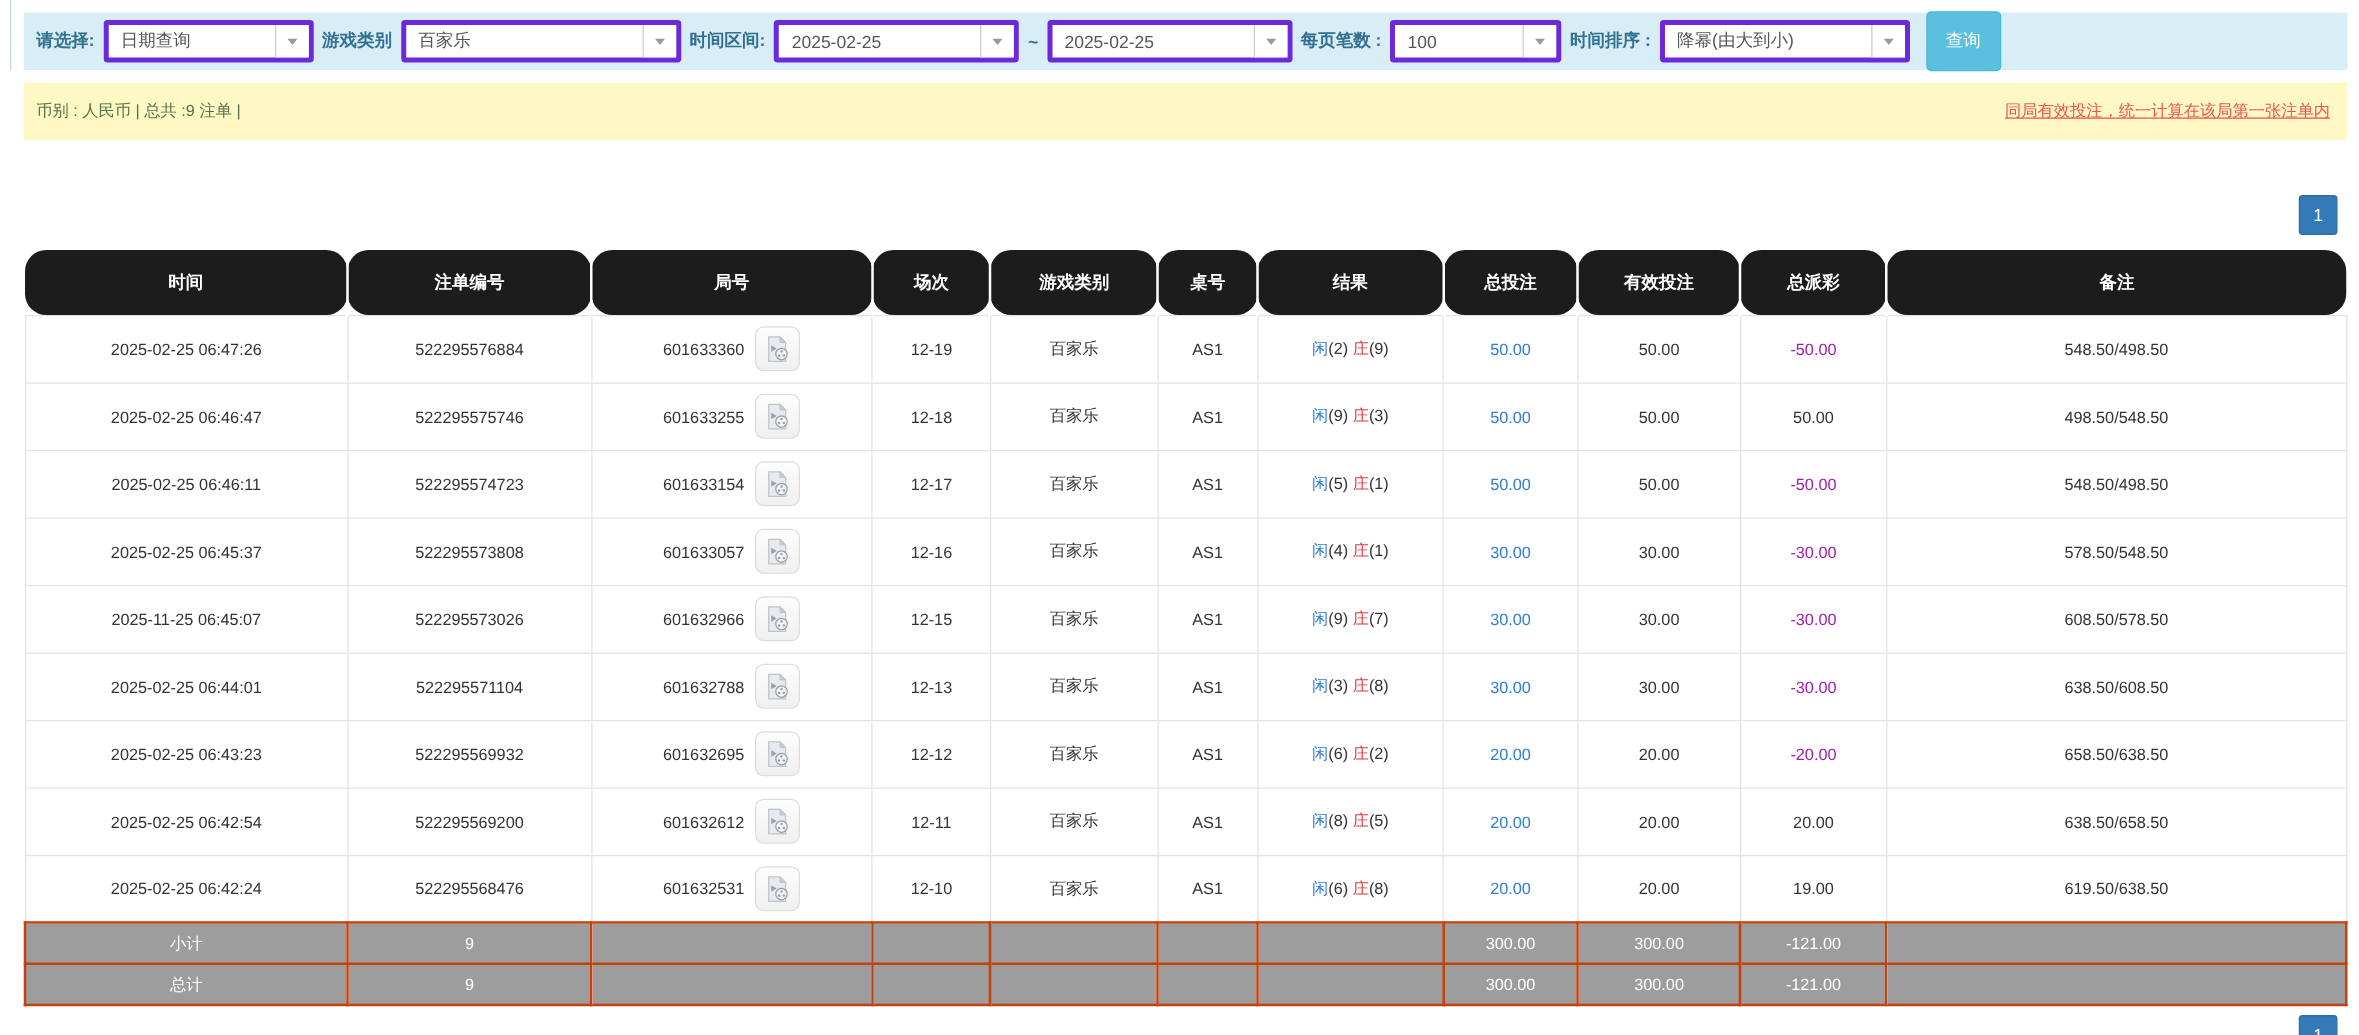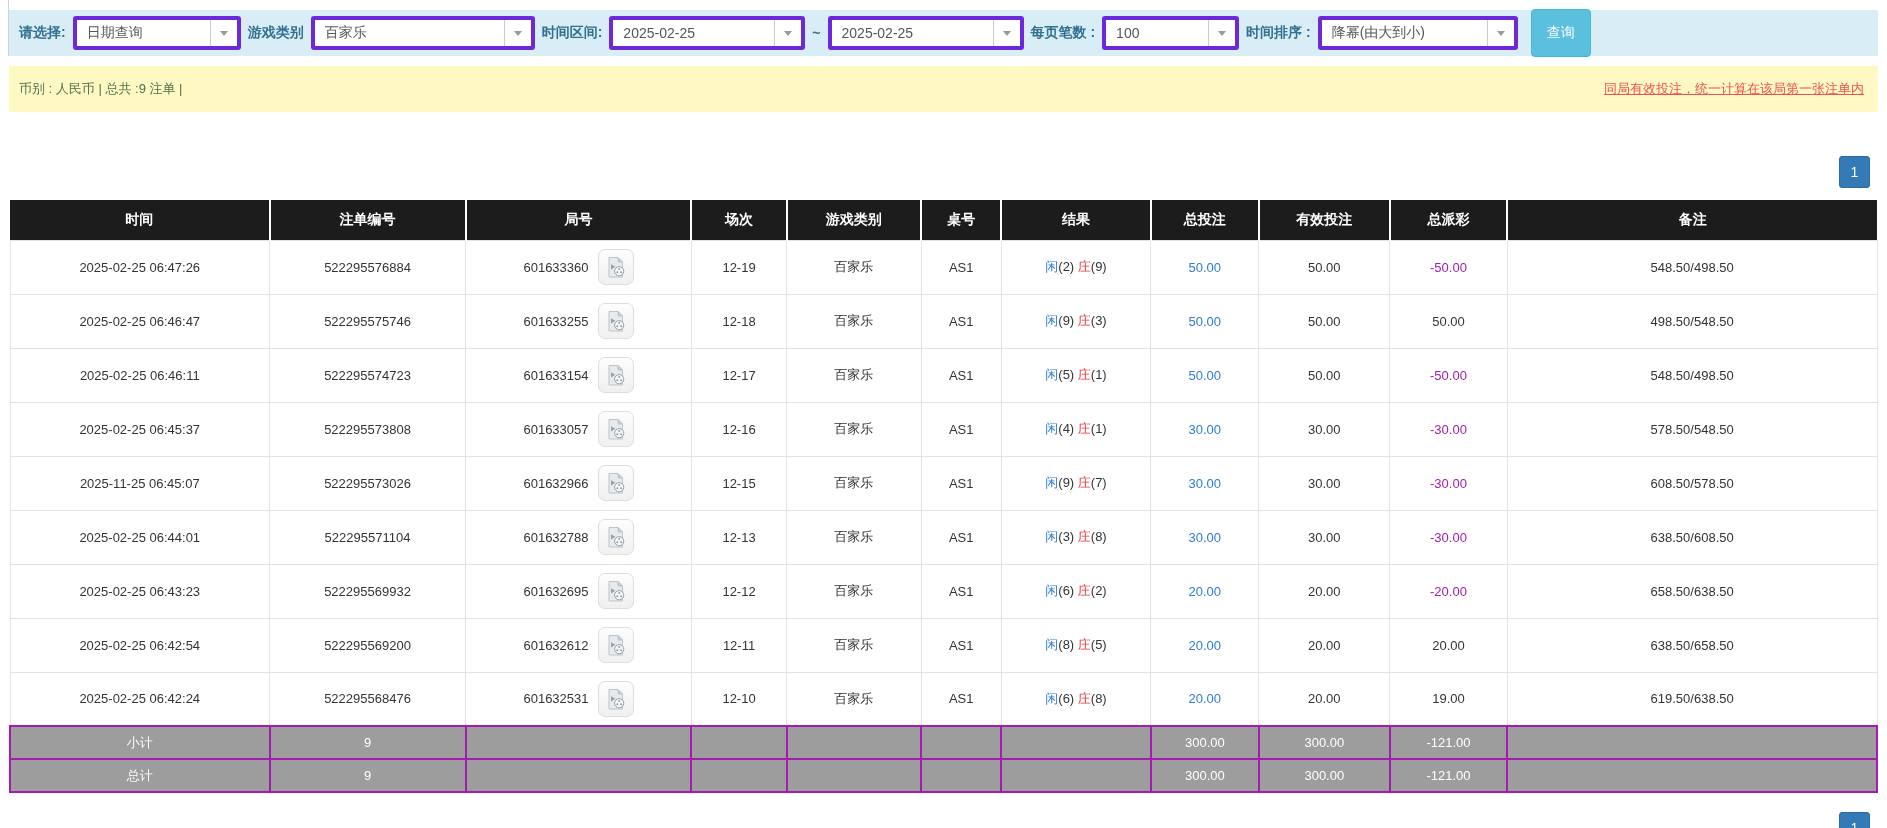--- a/index.html
+++ b/index.html
@@ -1,18 +1,18 @@
 <!DOCTYPE html>
 <html><head>
 <meta charset="utf-8">
 <style>
   * { box-sizing: border-box; margin: 0; padding: 0; }
   html, body { width: 1887px; height: 828px; overflow: hidden; background: #fff;
     font-family: "Liberation Sans", "DejaVu Sans", sans-serif; }
-  .page { position: relative; width: 100%; height: 100%; padding: 10px 9px 0 9px; }
+  .page { position: relative; width: 100%; height: 100%; padding: 10px 9px 0 19px; }
   .edge-line { position: absolute; left: 8px; top: 0; width: 1px; height: 56px; background: #c9d6dd; }
 
   
   .filter-bar { background: #d9edf7; height: 46px; display: flex; align-items: center;
     padding: 0 10px 0 10px; gap: 7px; }
   .flabel { color: #31708f; font-weight: bold; font-size: 14px; white-space: nowrap; }
   .combo { display: flex; align-items: stretch; background: #fff; border: 4px solid #6d28d9;
     border-radius: 3px; height: 34px; overflow: hidden; cursor: pointer; }
   .combo .val { flex: 1; display: flex; align-items: center; padding: 0 10px;
     font-size: 14px; color: #555; white-space: nowrap; overflow: hidden; }
@@ -34,26 +34,26 @@
   
   .pager-top { display: flex; justify-content: flex-end; margin: 44px 8px 12px 0; }
   .page-btn { min-width: 31px; height: 32px; background: #337ab7; color: #fff;
     border: 1px solid #2e6da4; border-radius: 3px; font-size: 14px; display: flex;
     align-items: center; justify-content: center; cursor: pointer; }
   .pager-bottom { position: absolute; right: 17px; top: 812px; }
 
   
   table { width: 100%; border-collapse: collapse; table-layout: fixed; }
   thead th { background: #1c1c1c; color: #fff; font-size: 14px; font-weight: bold;
-    height: 40px; text-align: center; border-right: 2px solid #fff; }
+    height: 52px; text-align: center; border-right: 2px solid #fff; border-radius: 17px; }
   thead th:last-child { border-right: none; }
   tbody td { height: 54px; text-align: center; font-size: 13px; color: #333;
     background: #fff; border: 1px solid #e3e3e3; overflow: hidden; }
   tbody tr.sum-row td { background: #9d9d9d; color: #fff; height: 33px;
-    border: 2px solid #a21caf; font-size: 13px; }
+    border: 2px solid #c2410c; font-size: 13px; }
   .blue { color: #2d7cd6; }
   .banker-red { color: #e4393c; }
   .neg { color: #a21caf; }
   .round-wrap { display: flex; align-items: center; justify-content: center; gap: 9px; text-align: right; }
   .video-btn { width: 36px; height: 36px; border: 1px solid #ddd; border-radius: 7px;
     background: linear-gradient(#fdfdfd, #f0f0f0); display: inline-flex;
     align-items: center; justify-content: center; cursor: pointer; }
 </style>
 </head>
 <body>

